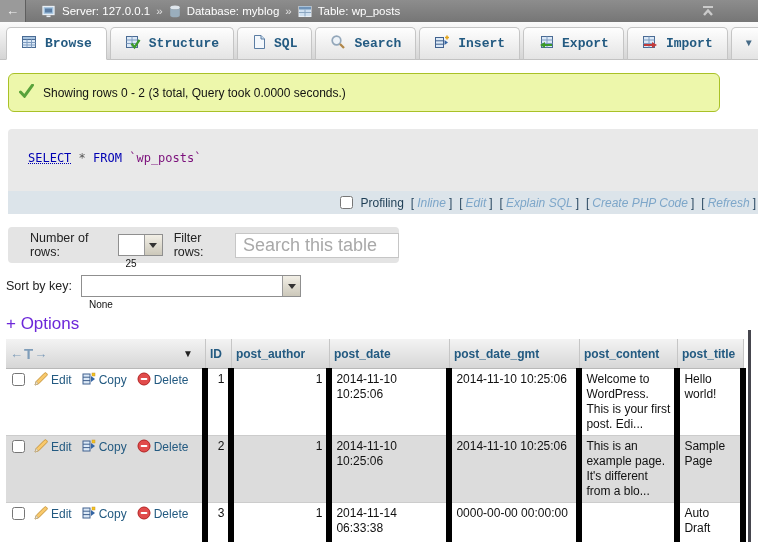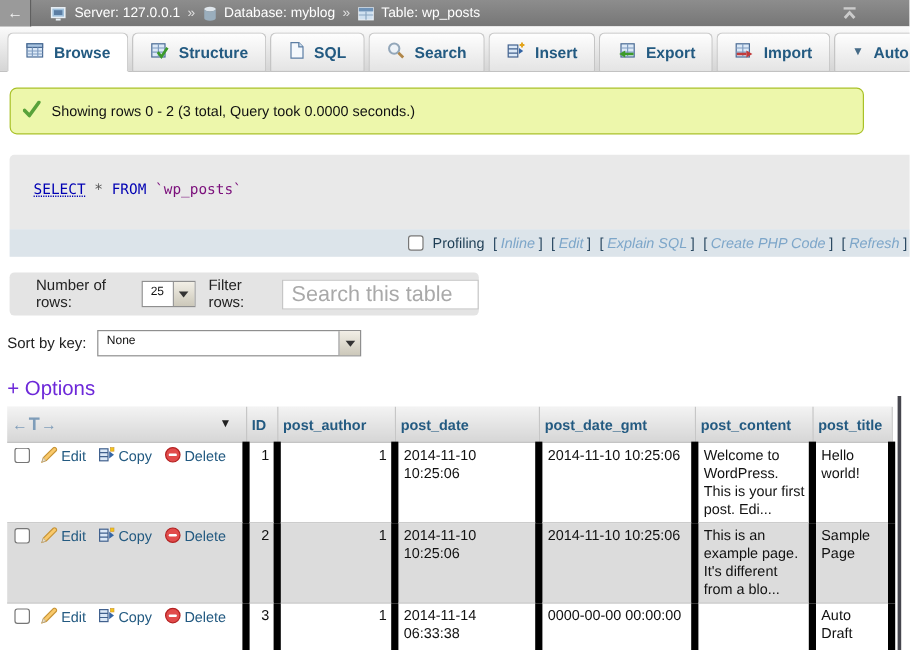--- a/index.html
+++ b/index.html
@@ -18,21 +18,21 @@
   .cicon { display:inline-flex; }
   .collapse { margin-left:auto; margin-right:42px; cursor:pointer; display:flex; }
 
   
   .tabbar { height:38px; background:linear-gradient(#fbfbfb,#d5d5d5);
     border-bottom:1px solid #c2c2c2; display:flex; align-items:flex-end;
     padding:4px 0 0 6px; gap:3px; }
   .tab { display:flex; align-items:center; gap:8px; height:33px; padding:0 14px;
     background:linear-gradient(#fefefe,#e4e4e4); border:1px solid #c5c5c5;
     border-bottom:1px solid #c2c2c2; border-radius:5px 5px 0 0; margin-bottom:-1px;
-    color:#235a81; font-weight:bold; font-size:13px; cursor:pointer; white-space:nowrap; }
+    color:#235a81; font-weight:bold; font-size:13px; cursor:pointer; white-space:nowrap;font-family:Liberation Mono, monospace; }
   .tab.active { background:#fff; border-bottom:1px solid #fff; }
   .tab svg { flex:0 0 auto; }
   .morecaret { color:#466b87; font-size:10px; }
 
   
   .success { margin:13px 0 0 8px; width:712px; background:#edf7ab;
     border:1px solid #a9c127; border-radius:6px; padding:10px 10px; font-size:12px;
     color:#111; display:flex; align-items:center; gap:9px; }
 
   
@@ -50,21 +50,21 @@
   .plink { color:#7da6c9; text-decoration:none; margin:0 3px;font-style:italic; }
   .bracket { color:#2c4a63; }
   .pgroup { margin-left:4px; white-space:nowrap; }
 
   
   .rowsbar { margin:13px 0 0 8px; width:391px; height:36px; background:#e4e4e4;
     border-radius:4px; display:flex; align-items:center; gap:9px; font-size:12.5px;
     color:#222; padding-left:22px; }
   .sel { display:inline-flex; align-items:stretch; background:#fff;
     border:1px solid #8f8f8f; height:22px; cursor:pointer; }
-  .sel-val { padding:3px 7px 0; font-size:10px; flex:1; color:#111; }
+  .sel-val { padding:3px 7px 0; font-size:10px; flex:1; color:#111;margin-top:20px; }
   .sel-btn { width:18px; background:linear-gradient(#f2efe6,#ccc8ba);
     border-left:1px solid #9a9a9a; display:flex; align-items:center; justify-content:center; }
   .caret-down { width:0; height:0; border-left:4px solid transparent;
     border-right:4px solid transparent; border-top:5px solid #333; }
   .filter-input { width:164px; height:25px; border:1px solid #c6c6c6; font-size:18px;
     padding:2px 7px; color:#333; font-family:inherit; }
   .filter-input::placeholder { color:#a9a9a9; }
   .sortrow { margin:12px 0 0 6px; display:flex; align-items:center; gap:9px;
     font-size:12.5px; color:#222; }
   .options { display:inline-block; margin:17px 0 5px 6px; color:#6d28d9; font-size:17px;

